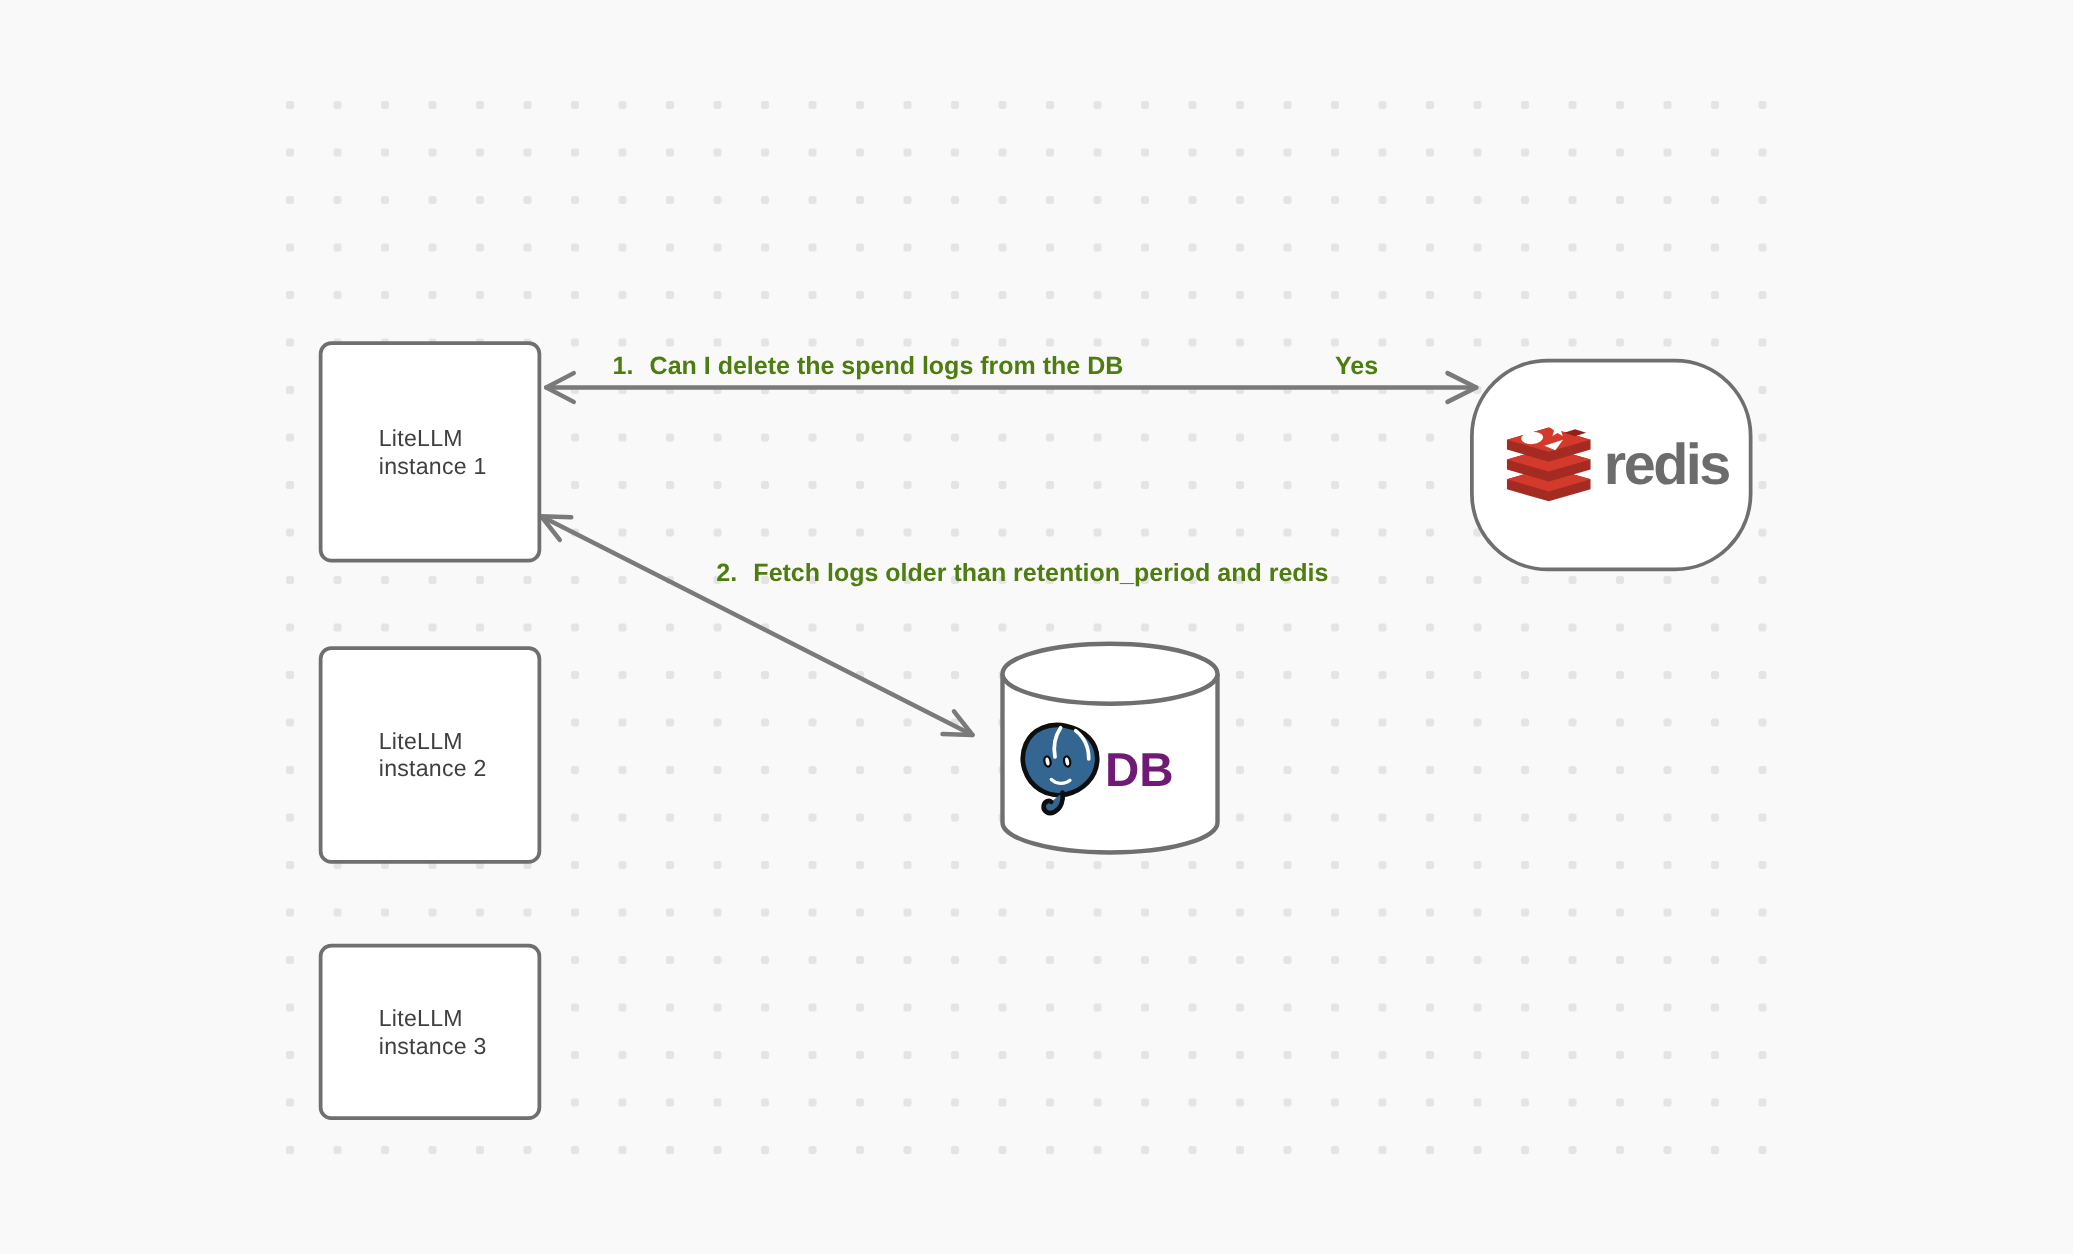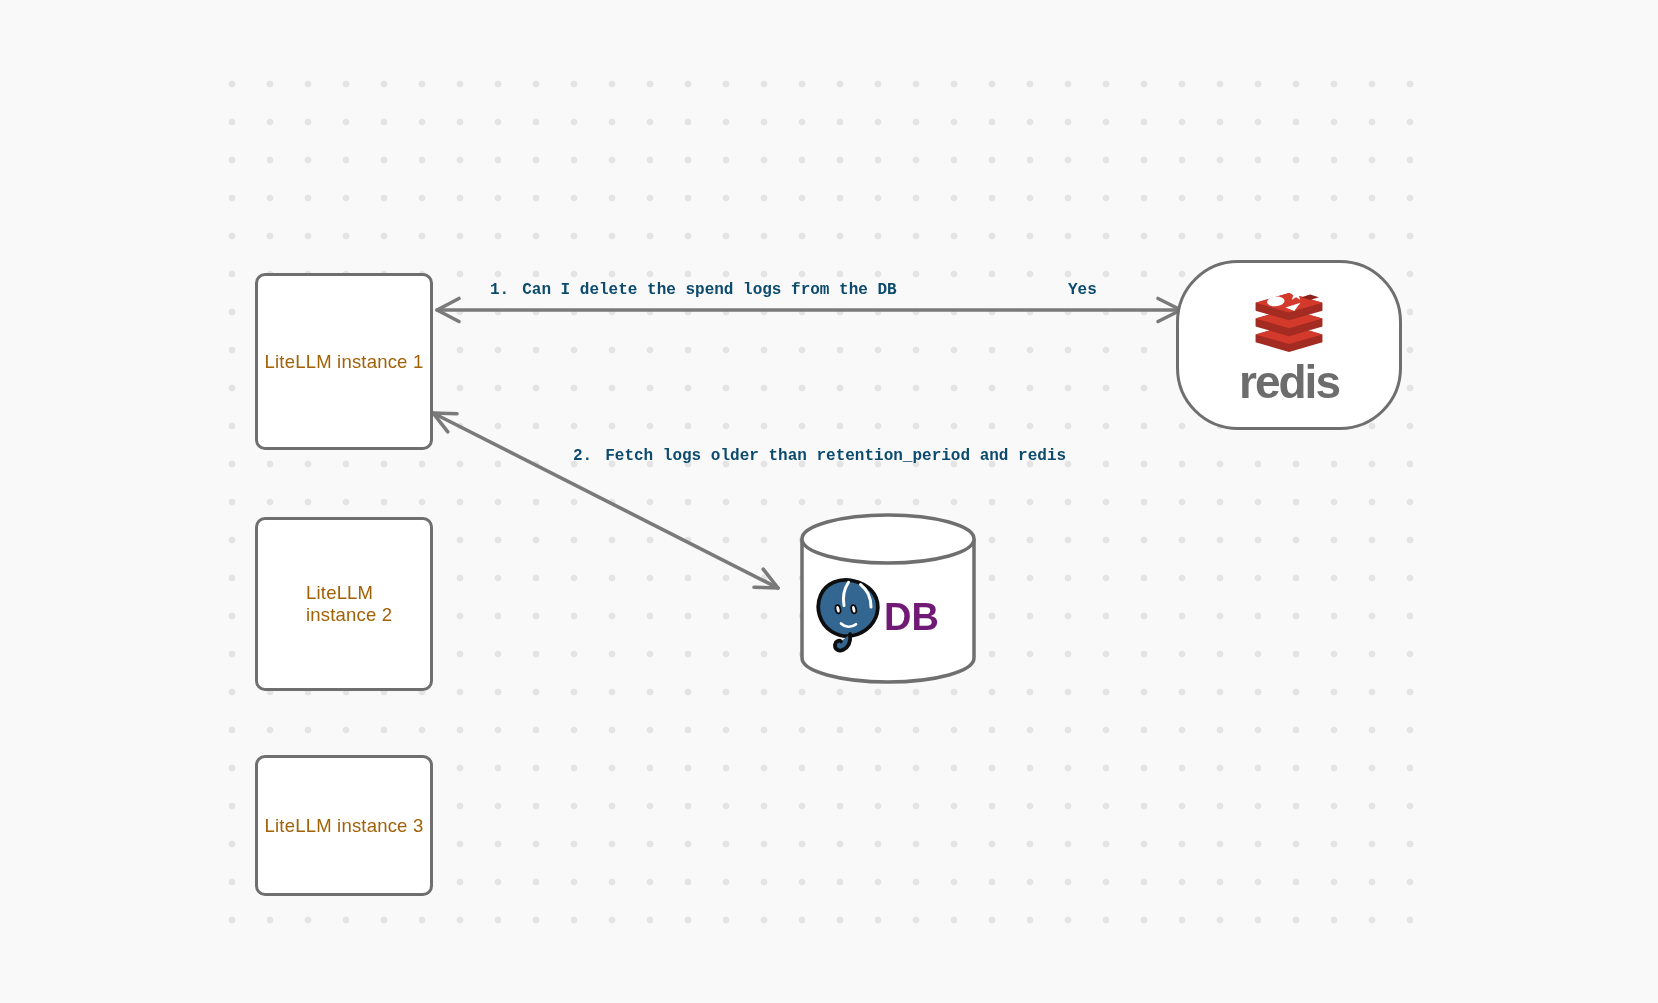--- a/index.html
+++ b/index.html
@@ -13,31 +13,31 @@
     background-image:radial-gradient(circle,#e4e4e4 3.4px,rgba(0,0,0,0) 3.6px);
     background-size:38px 38px;
   }
   .arrows{position:absolute;left:0;top:0;}
   .box{
     position:absolute;left:255px;width:178px;
     background:#ffffff;border:3.5px solid #6f6f6f;border-radius:10px;
     box-sizing:border-box;
     display:flex;align-items:center;justify-content:center;
   }
-  .box-label{font-size:18.5px;color:#a16207;letter-spacing:.2px;}
+  .box-label{font-size:18.5px;color:#404040;letter-spacing:.2px;margin-left:45px;}
   .msg{
-    position:absolute;font-size:16px;font-weight:700;color:#0c4a6e;
-    line-height:1.1;white-space:nowrap;font-family:Liberation Mono, monospace;
+    position:absolute;font-size:20px;font-weight:700;color:#4d7c0f;
+    line-height:1.1;white-space:nowrap;
   }
   .msg .msg-text{margin-left:13px;}
   .redis-node{
-    position:absolute;left:1176px;top:260px;width:226px;height:170px;
+    position:absolute;left:1176px;top:287px;width:226px;height:170px;
     background:#ffffff;border:3.5px solid #6f6f6f;border-radius:62px;
     box-sizing:border-box;
-    display:flex;flex-direction:column;align-items:center;justify-content:center;
+    display:flex;flex-direction:row;align-items:center;justify-content:center;
   }
   .redis-word{
     font-size:46px;font-weight:700;color:#6c6c6c;letter-spacing:-2px;
     line-height:1;margin-top:-2px;
   }
   .db-node{position:absolute;left:799px;top:511px;width:178px;height:176px;}
   .db-node .cyl{position:absolute;left:0;top:0;}
   .db-node .elephant{position:absolute;left:12px;top:66px;}
   .db-label{
     position:absolute;left:85px;top:87px;font-size:38px;font-weight:700;
@@ -62,21 +62,21 @@
     <g stroke="#7a7a7a" stroke-width="3.6" fill="none" stroke-linecap="round" stroke-linejoin="round">
       <line x1="433" y1="413" x2="778" y2="588"></line>
       <path d="M447.8,431.9 L433,413 L457,413.8"></path>
       <path d="M763.2,569.1 L778,588 L754,587.2"></path>
     </g>
   </svg>
 
   <div class="box" style="top:273px;height:177px;">
     <span class="box-label">LiteLLM instance 1</span>
   </div>
-  <div class="box" style="top:517px;height:174px;padding-left:48px;">
+  <div class="box" style="top:517px;height:174px;">
     <span class="box-label">LiteLLM instance 2</span>
   </div>
   <div class="box" style="top:755px;height:141px;">
     <span class="box-label">LiteLLM instance 3</span>
   </div>
 
   <div class="msg" style="left:490px;top:282px;">
     <span>1.</span><span class="msg-text">Can I delete the spend logs from the DB</span>
   </div>
   <div class="msg" style="left:1068px;top:282px;">

